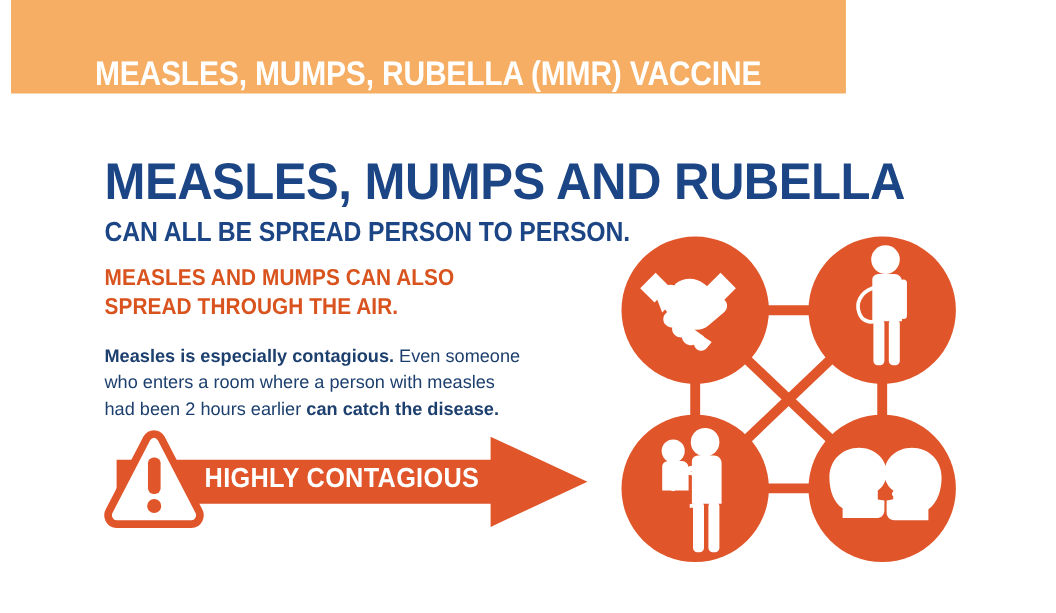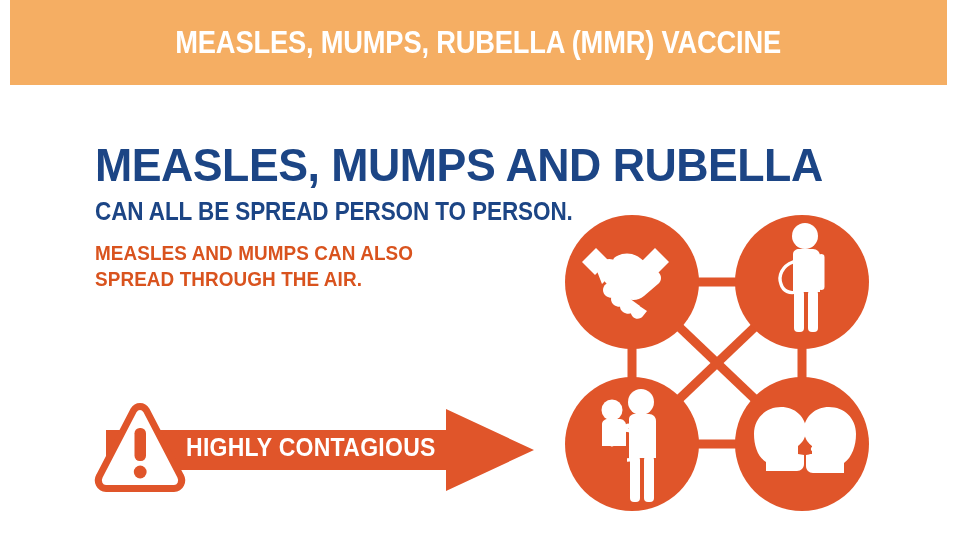--- a/index.html
+++ b/index.html
@@ -14,25 +14,25 @@
     overflow: hidden;
     font-family: "Liberation Sans", sans-serif;
     -webkit-font-smoothing: antialiased;
   }
 
   
   #header-band {
     position: absolute;
     left: 10px;
     top: 0;
-    width: 937px;
+    width: 759px;
     height: 85px;
     background: #F5AE63;
     display: flex;
-    align-items: center;
+    align-items: flex-end;
     justify-content: center;
   }
   #header-title {
     color: #ffffff;
     font-family: "Liberation Sans Narrow", "Liberation Sans", sans-serif;
     font-weight: bold;
     font-size: 31px;
     letter-spacing: -0.2px;
     transform: scaleX(0.88);
     transform-origin: center center;
@@ -91,21 +91,21 @@
     max-width: 380px;
   }
   #body-paragraph b {
     font-weight: bold;
   }
 
   
   #arrow-banner {
     position: absolute;
     left: 88px;
-    top: 400px;
+    top: 388px;
     width: 455px;
     height: 100px;
   }
   #arrow-banner svg {
     display: block;
   }
   #arrow-label {
     position: absolute;
     left: 98px;
     top: 33px;
@@ -139,20 +139,21 @@
 </div>
 
 <div id="left-col">
 
   <h1 id="headline-main">MEASLES, MUMPS AND RUBELLA</h1>
 
   <h2 id="headline-sub">CAN ALL BE SPREAD PERSON TO PERSON.</h2>
 
   <p id="orange-note">MEASLES AND MUMPS CAN ALSO SPREAD THROUGH THE AIR.</p>
 
+  <p id="body-paragraph"><b>Measles is especially contagious.</b><span> Even someone who enters a room where a person with measles had been 2 hours earlier </span><b>can catch the disease.</b></p>
 
 </div>
 
 <div id="arrow-banner">
   <svg width="455" height="100" viewBox="0 0 455 100" xmlns="http://www.w3.org/2000/svg">
 
     <path d="M 18 30 L 358 30 L 358 9 L 446 50 L 358 91 L 358 70 L 18 70 Z" fill="#E0552A"></path>
 
     <g>
       <path d="M 45.5 10.5 C 48.7 5.2 55.3 5.2 58.5 10.5 L 92.5 76 C 95.6 81.4 92.3 88.5 86 88.5 L 18 88.5 C 11.7 88.5 8.4 81.4 11.5 76 Z" fill="#FFFFFF" stroke="#E0552A" stroke-width="7" stroke-linejoin="round"></path>

